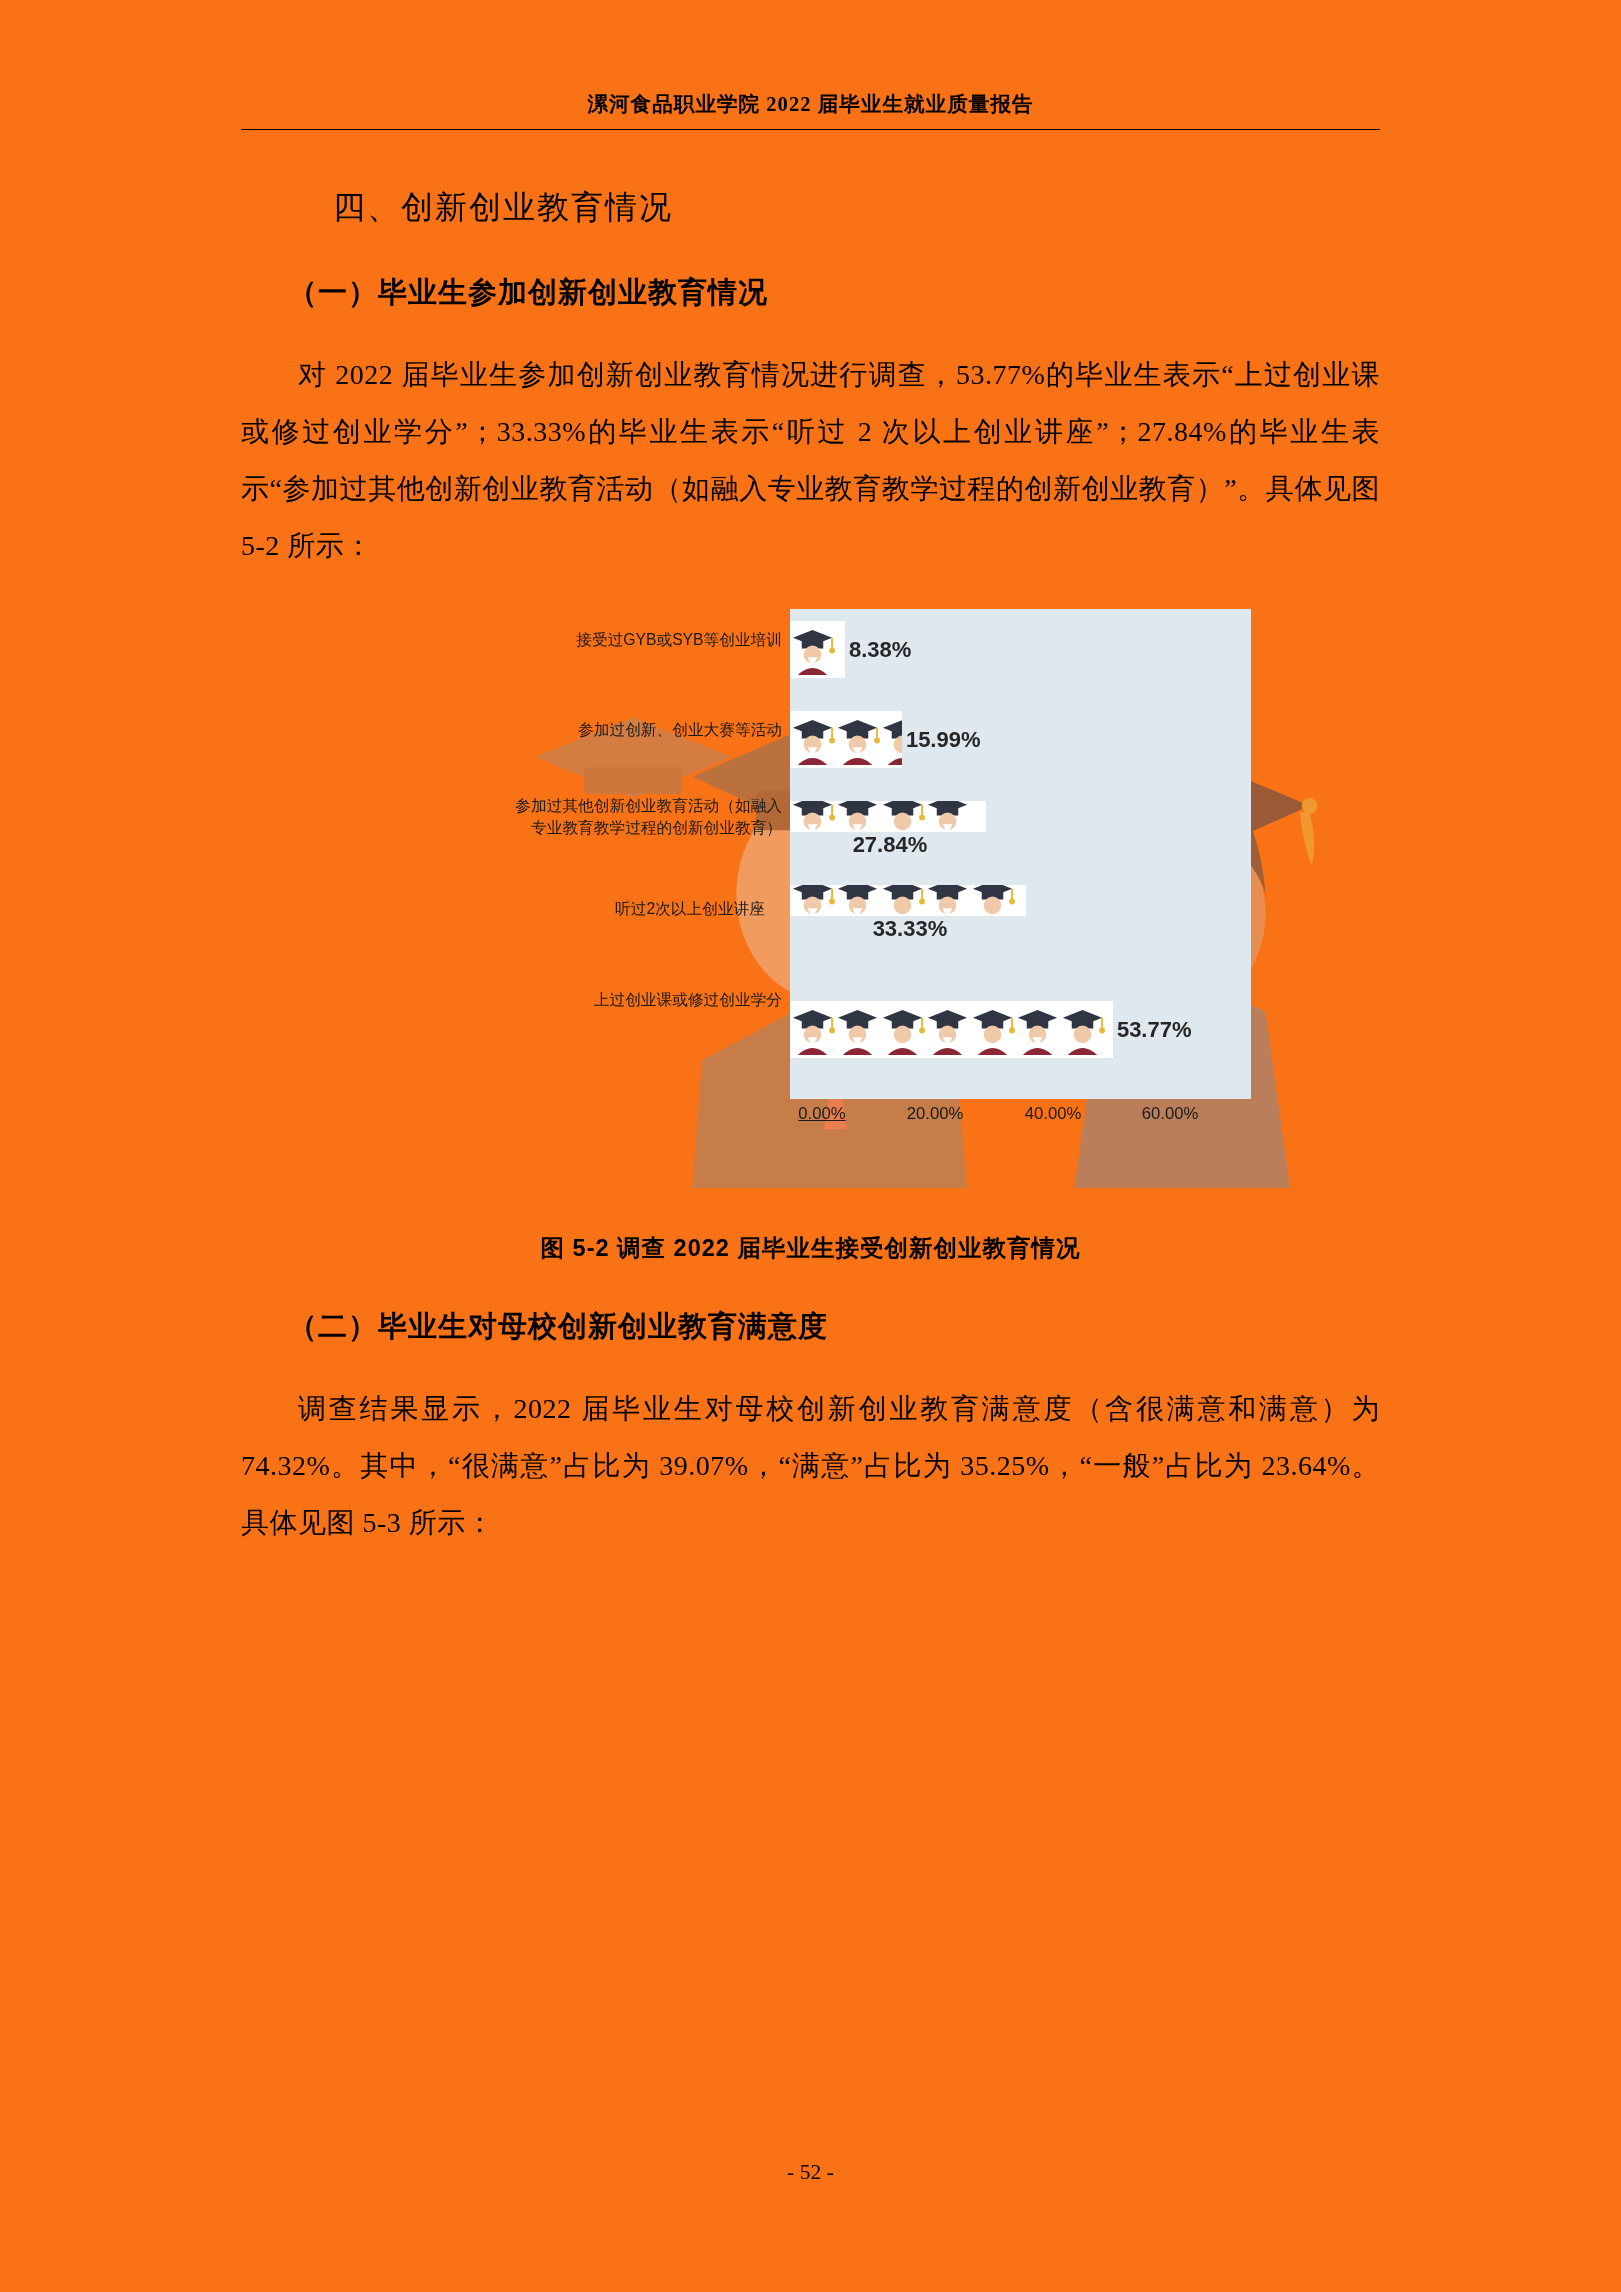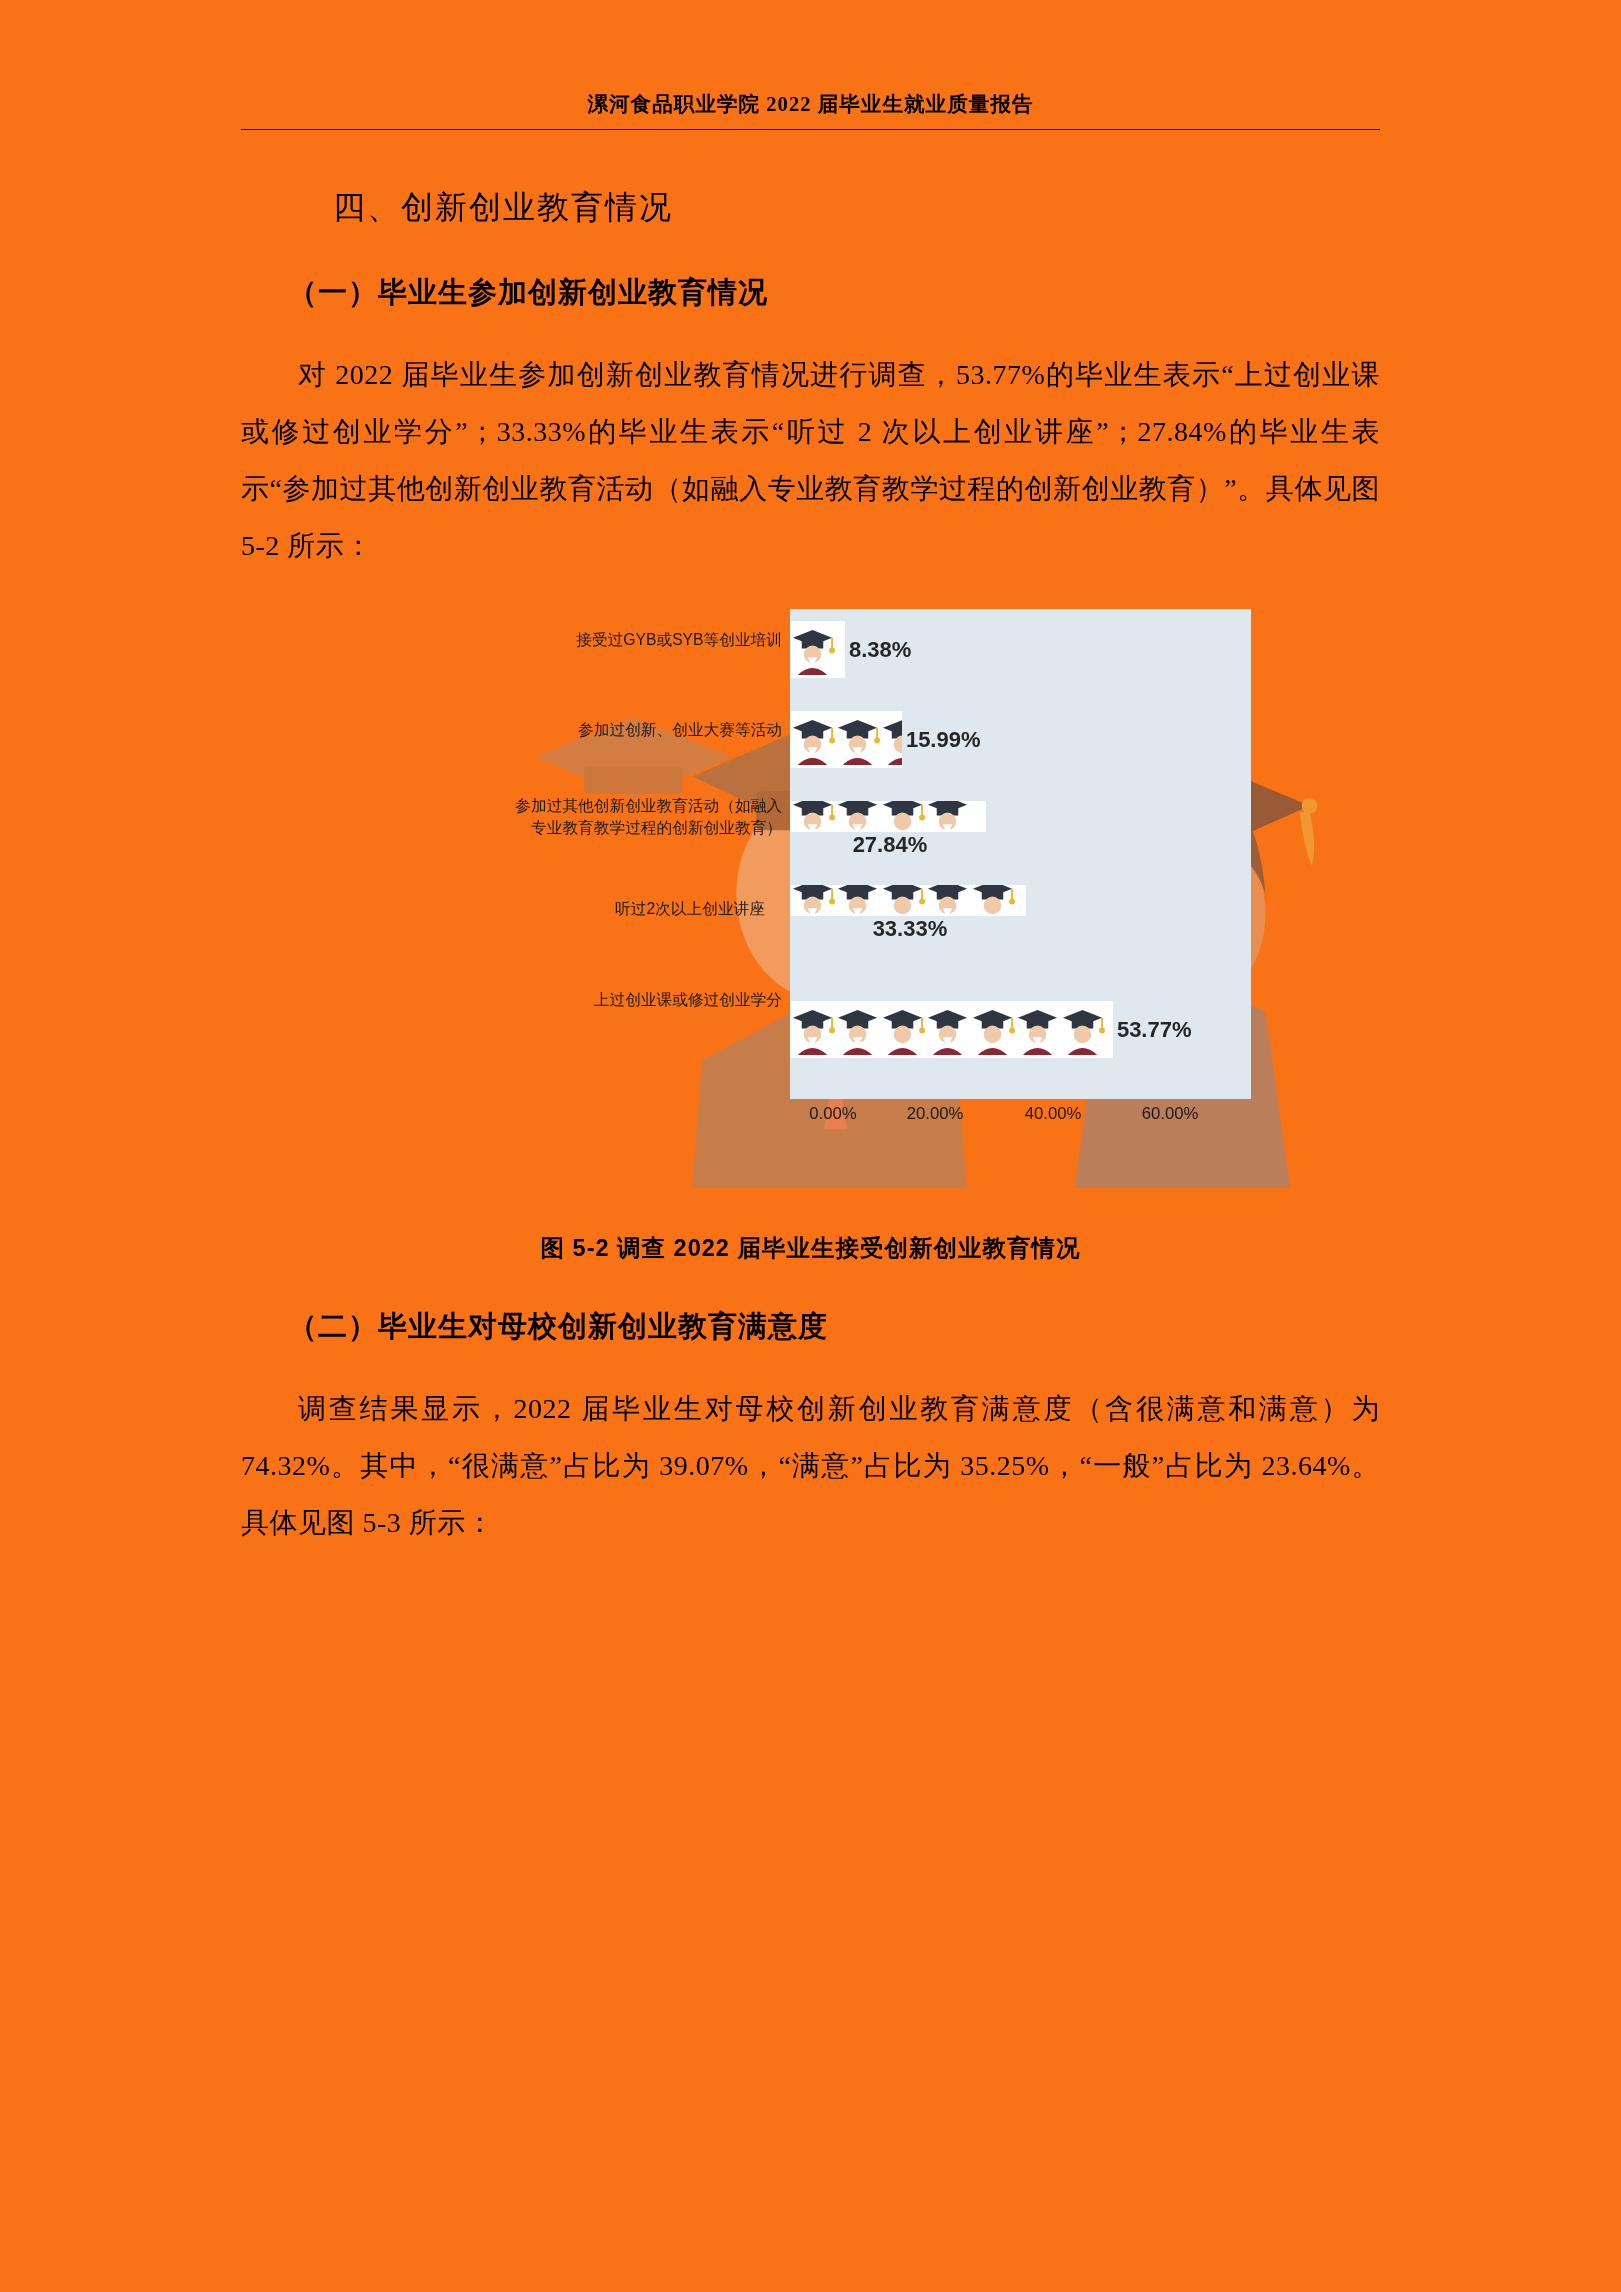--- a/index.html
+++ b/index.html
@@ -428,31 +428,32 @@
                     <circle cx="43" cy="27" r="3" fill="#e8b83a"></circle>
                     <ellipse cx="23" cy="31" rx="9" ry="9" fill="#f0c9a8"></ellipse>
                     <path d="M8 52 q15 -14 30 0 z" fill="#8b2635"></path>
                   </svg></span>
             </div>
           </div>
           <span class="bar-label-val">53.77%</span>
         </div>
 
         <div class="axis-labels">
-          <span class="axis-tick" style="left: 43px;">0.00%</span>
+          <span class="axis-tick" style="left: 32px; text-decoration: underline;">0.00%</span>
           <span class="axis-tick" style="left: 145px;">20.00%</span>
           <span class="axis-tick" style="left: 263px;">40.00%</span>
           <span class="axis-tick" style="left: 380px;">60.00%</span>
         </div>
       </div>
     </div>
 
     <div class="fig-caption">图 5-2    调查 2022 届毕业生接受创新创业教育情况</div>
 
     <h2 class="sub-title">（二）毕业生对母校创新创业教育满意度</h2>
 
     <p class="body-text">调查结果显示，2022 届毕业生对母校创新创业教育满意度（含很满意和满意）为 74.32%。其中，“很满意”占比为 39.07%，“满意”占比为 35.25%，“一般”占比为 23.64%。具体见图 5-3 所示：</p>
 
   </div>
 
+  <div class="page-number">- 52 -</div>
 
 </div>
 
 
 </body></html>

